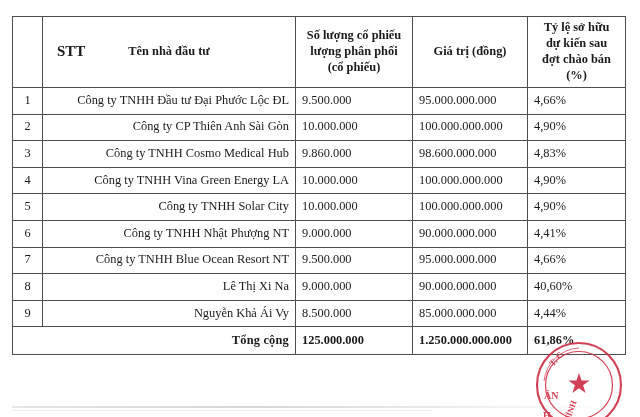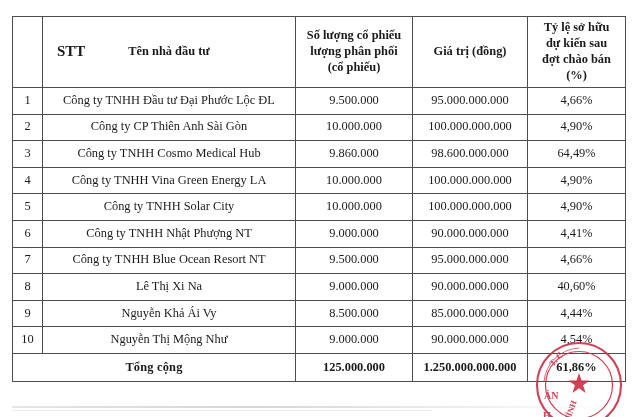--- a/index.html
+++ b/index.html
@@ -66,36 +66,36 @@
 
   tbody td {
     height: 25.6px;
   }
 
   td.cell-stt {
     text-align: center;
     font-size: 12.4px;
   }
   td.cell-name {
-    text-align: center;
+    text-align: right;
     padding-left: 8px;
   }
   td.cell-qty,
   td.cell-val,
   td.cell-pct {
-    text-align: center;
+    text-align: left;
     padding-right: 8px;
   }
 
   tr.total-row td {
     font-weight: bold;
     height: 27px;
   }
   td.total-label {
-    text-align: center;
+    text-align: right;
     font-size: 13px;
     letter-spacing: .2px;
   }
 
   
   .seal {
     position: absolute;
     left: 531px;
     top: 337px;
     width: 96px;
@@ -168,21 +168,21 @@
           <td class="cell-name">Công ty CP Thiên Anh Sài Gòn</td>
           <td class="cell-qty">10.000.000</td>
           <td class="cell-val">100.000.000.000</td>
           <td class="cell-pct">4,90%</td>
         </tr>
         <tr>
           <td class="cell-stt">3</td>
           <td class="cell-name">Công ty TNHH Cosmo Medical Hub</td>
           <td class="cell-qty">9.860.000</td>
           <td class="cell-val">98.600.000.000</td>
-          <td class="cell-pct">64,49%</td>
+          <td class="cell-pct">4,83%</td>
         </tr>
         <tr>
           <td class="cell-stt">4</td>
           <td class="cell-name">Công ty TNHH Vina Green Energy LA</td>
           <td class="cell-qty">10.000.000</td>
           <td class="cell-val">100.000.000.000</td>
           <td class="cell-pct">4,90%</td>
         </tr>
         <tr>
           <td class="cell-stt">5</td>
@@ -211,27 +211,20 @@
           <td class="cell-qty">9.000.000</td>
           <td class="cell-val">90.000.000.000</td>
           <td class="cell-pct">40,60%</td>
         </tr>
         <tr>
           <td class="cell-stt">9</td>
           <td class="cell-name">Nguyễn Khả Ái Vy</td>
           <td class="cell-qty">8.500.000</td>
           <td class="cell-val">85.000.000.000</td>
           <td class="cell-pct">4,44%</td>
-        </tr>
-        <tr>
-          <td class="cell-stt">10</td>
-          <td class="cell-name">Nguyễn Thị Mộng Như</td>
-          <td class="cell-qty">9.000.000</td>
-          <td class="cell-val">90.000.000.000</td>
-          <td class="cell-pct">4,54%</td>
         </tr>
         <tr class="total-row">
           <td class="total-label" colspan="2">Tổng cộng</td>
           <td class="cell-qty">125.000.000</td>
           <td class="cell-val">1.250.000.000.000</td>
           <td class="cell-pct">61,86%</td>
         </tr>
       </tbody>
   </table>
 

